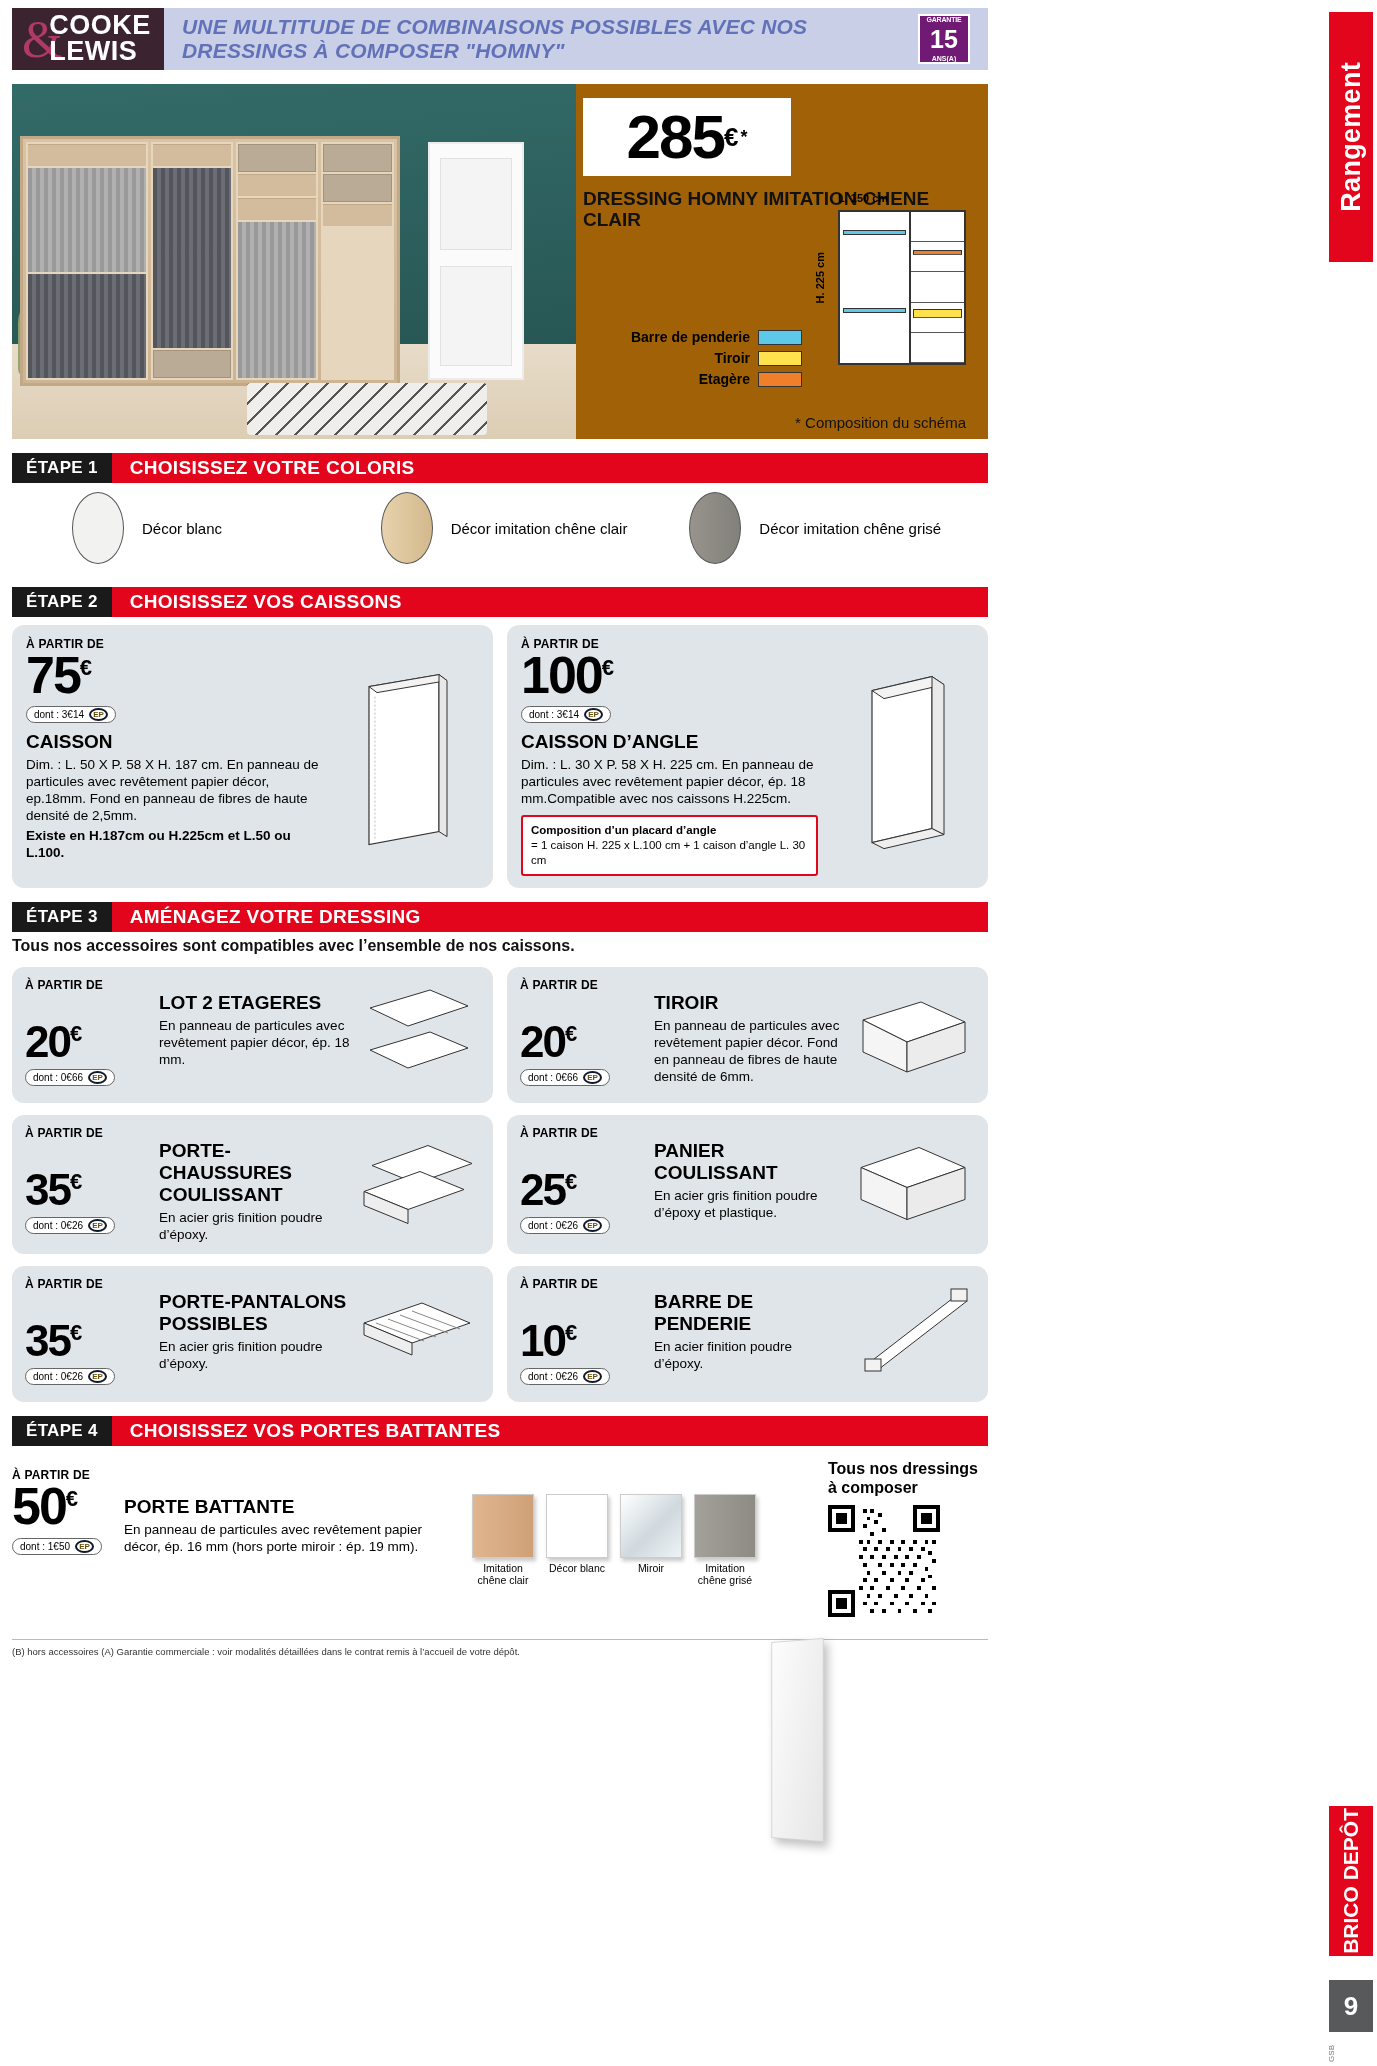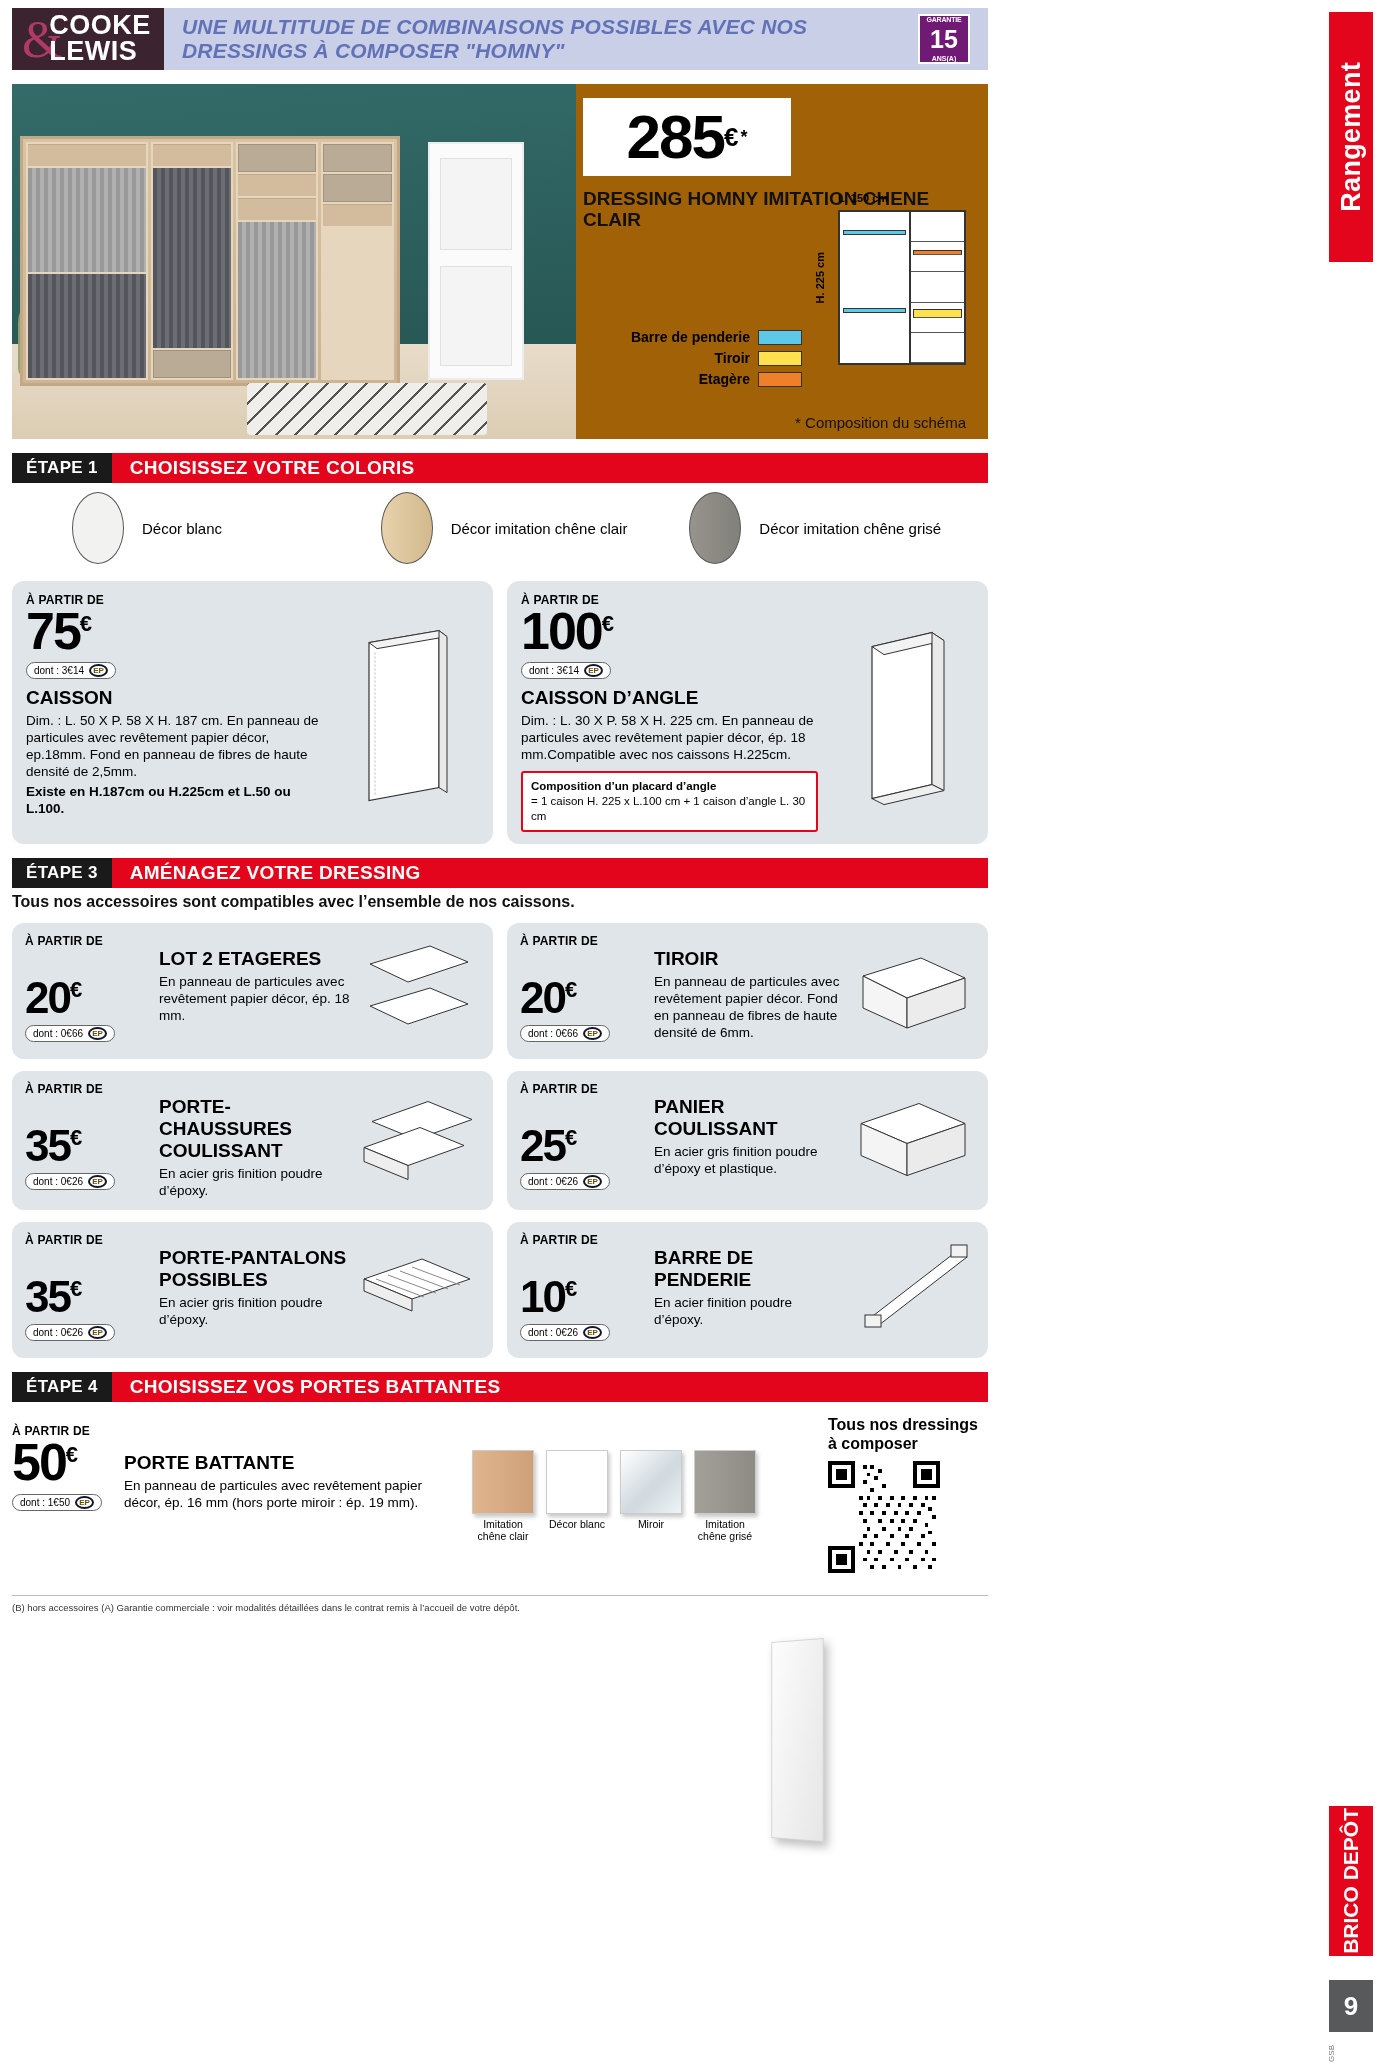--- a/index.html
+++ b/index.html
@@ -360,20 +360,24 @@
       <div class="col-item">
         <span class="swatch-oval" style="background:linear-gradient(90deg,#e6d2ad,#d3b98c)"></span>
         <span class="col-lbl">Décor imitation chêne clair</span>
       </div>
       <div class="col-item">
         <span class="swatch-oval" style="background:linear-gradient(90deg,#97948e,#82807a)"></span>
         <span class="col-lbl">Décor imitation chêne grisé</span>
       </div>
     </div>
 
+    <div class="etape">
+      <div class="etape-n">ÉTAPE 2</div>
+      <div class="etape-t">CHOISISSEZ VOS CAISSONS</div>
+    </div>
 
     <div class="cards2">
 
       <div class="card">
         <div class="card-mid">
           <div class="apd">À PARTIR DE</div>
           <div class="big-price">
             <span>75</span><span class="e">€</span>
           </div>
           <div class="ep">

